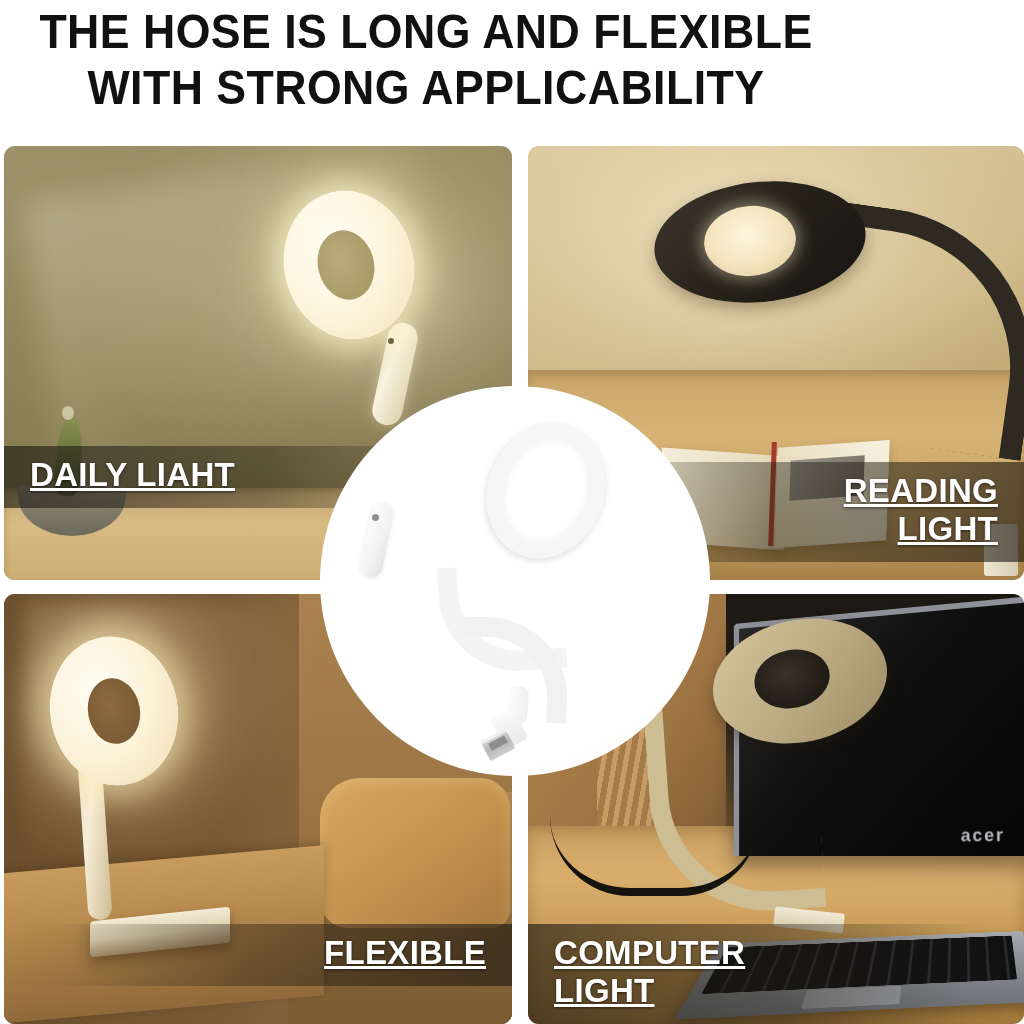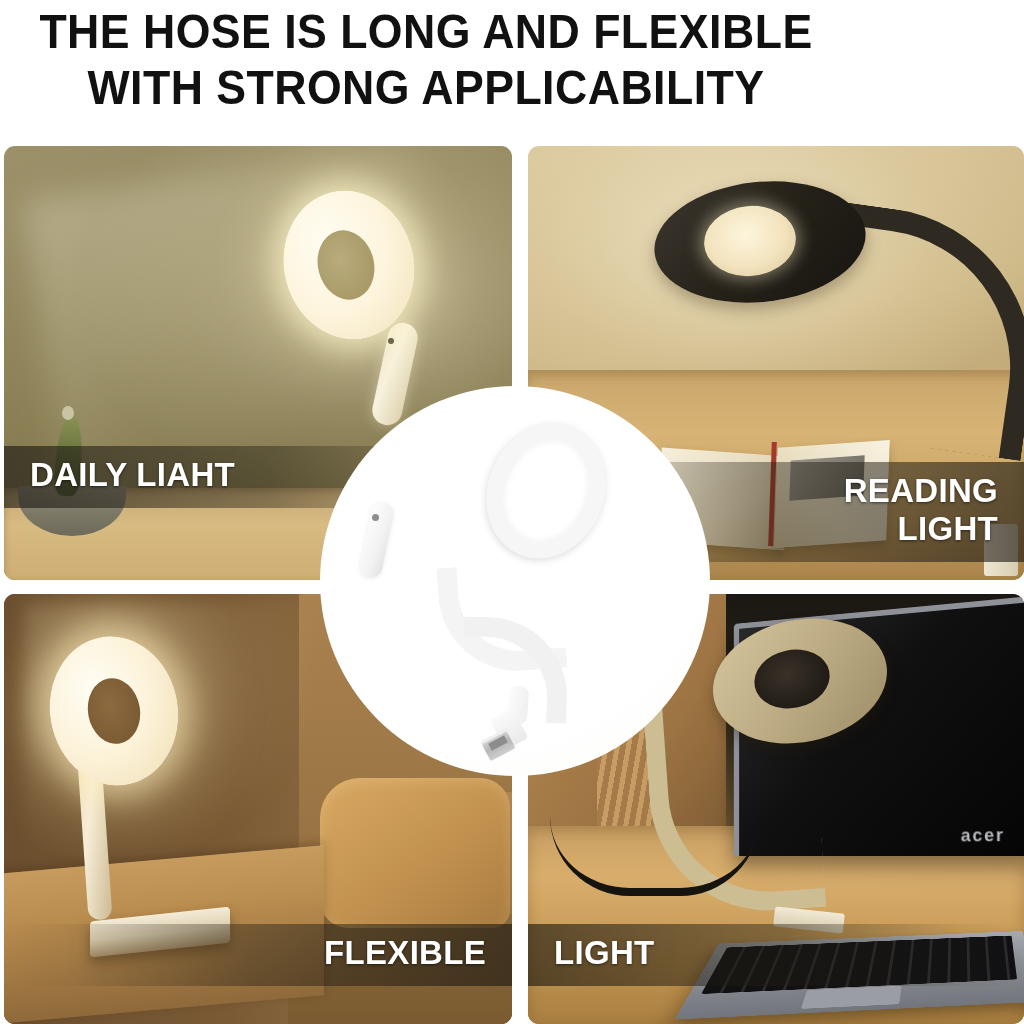--- a/index.html
+++ b/index.html
@@ -64,20 +64,21 @@
     width: 100%;
     padding: 10px 0 14px 0;
     box-sizing: border-box;
     color: #ffffff;
     font-weight: bold;
     font-size: 33px;
     line-height: 38px;
     letter-spacing: 0.3px;
     text-shadow: 0 1px 3px rgba(0,0,0,0.55);
     z-index: 40;
+    text-decoration: underline;
   }
   .caption-left {
     text-align: left;
     padding-left: 26px;
     background: linear-gradient(to right, rgba(25,22,16,0.62) 0%, rgba(35,30,20,0.42) 52%, rgba(60,52,34,0.05) 88%, rgba(60,52,34,0) 100%);
   }
   .caption-right {
     text-align: right;
     padding-right: 26px;
     background: linear-gradient(to left, rgba(25,22,16,0.62) 0%, rgba(35,30,20,0.42) 52%, rgba(60,52,34,0.05) 88%, rgba(60,52,34,0) 100%);
@@ -538,20 +539,21 @@
       </div>
       <div class="br-lamp">
         <div class="br-gooseneck"></div>
         <div class="br-head"></div>
         <div class="br-head-hole"></div>
         <div class="br-cable"></div>
         <div class="br-usb-plug"></div>
       </div>
     </div>
     <div class="caption-band caption-left cap-br">
+      <span class="cap-line">COMPUTER</span>
       <span class="cap-line">LIGHT</span>
     </div>
   </div>
 </div>
 
 <div id="hero-circle">
   <div class="hero-head">
     <div class="hero-ring"></div>
   </div>
   <div class="hero-neck-top"></div>

